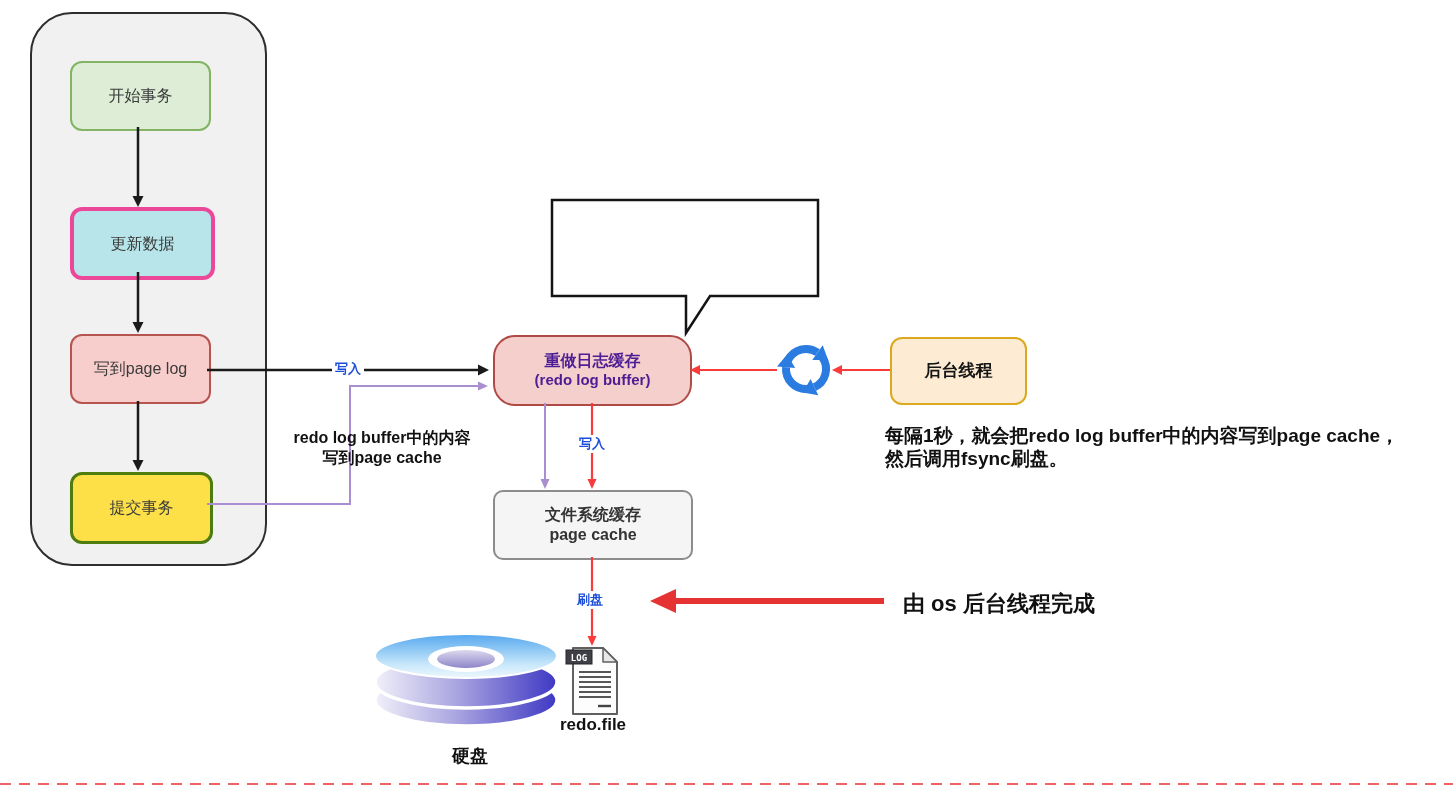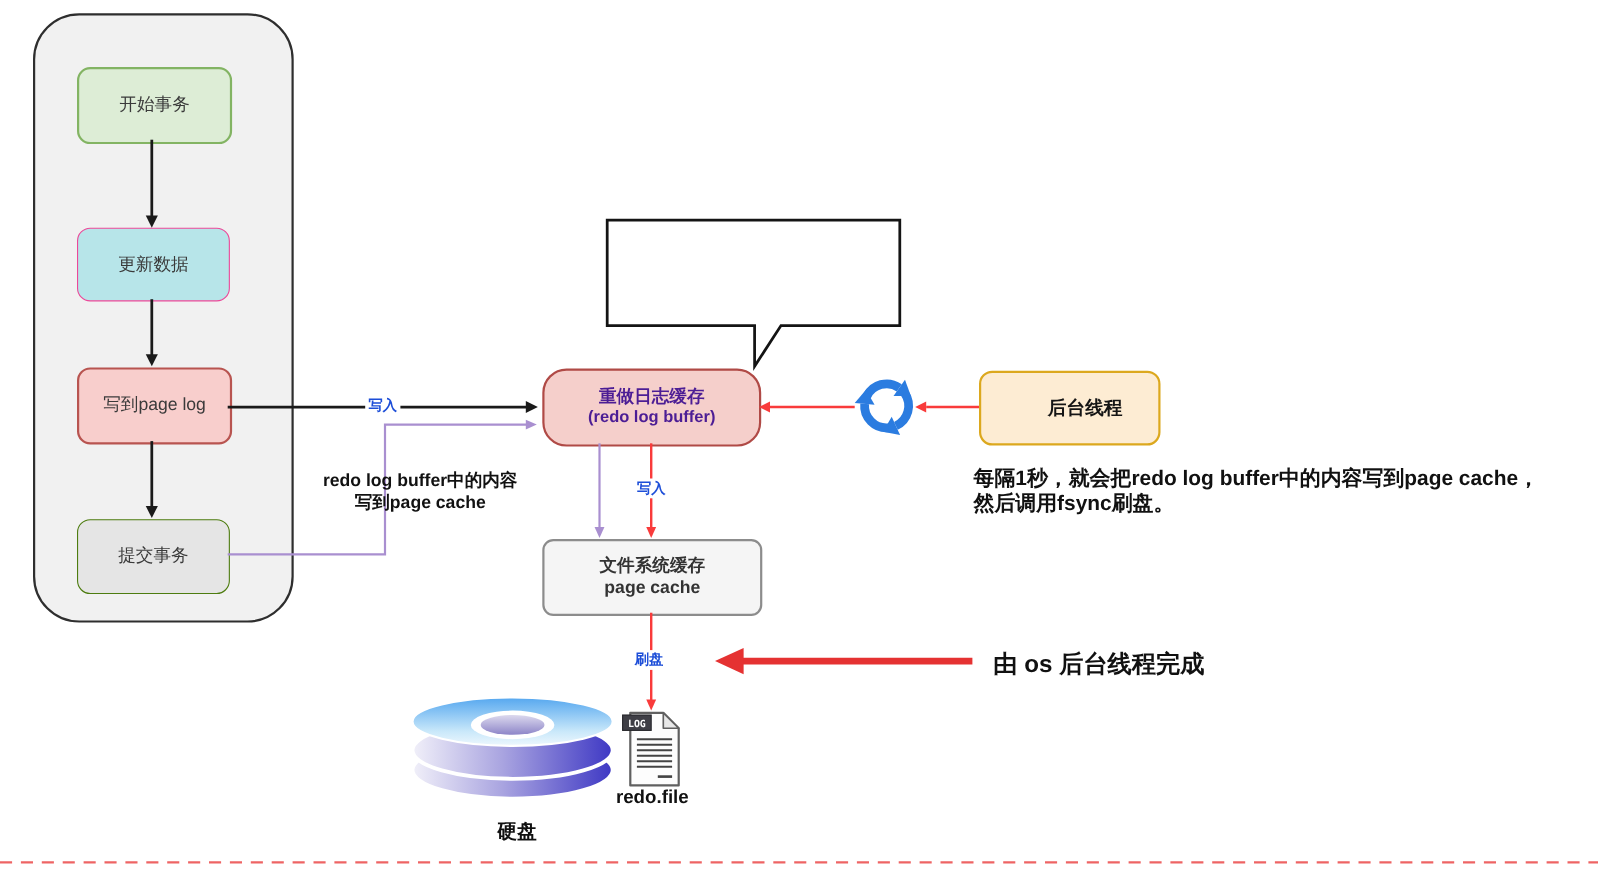--- a/index.html
+++ b/index.html
@@ -16,29 +16,29 @@
     background:#f1f1f1;border:2px solid #2e2e2e;border-radius:42px;z-index:0;
   }
   .tx-title{left:30px;top:17px;width:233px;text-align:center;font-size:17px;font-weight:bold;color:#111;z-index:1;}
 
   
   .node{
     display:flex;align-items:center;justify-content:center;text-align:center;
     border-radius:12px;z-index:2;font-size:16px;color:#3a3a3a;line-height:1.25;
   }
   .n-begin {left:70px;top:61px;width:137px;height:66px;background:#ddedd6;border:2px solid #83b463;}
-  .n-update{left:70px;top:207px;width:137px;height:65px;background:#b7e5e9;border:1px solid #ec4899;}
+  .n-update{left:70px;top:207px;width:137px;height:65px;background:#b7e5e9;border:4px solid #ec4899;}
   .n-redo  {left:70px;top:334px;width:137px;height:66px;background:#f8cecc;border:2px solid #b85450;}
-  .n-commit{left:70px;top:472px;width:137px;height:66px;background:#e5e5e5;border:1px solid #4d7c0f;}
+  .n-commit{left:70px;top:472px;width:137px;height:66px;background:#fde047;border:3px solid #4d7c0f;}
 
   .n-buffer{left:493px;top:335px;width:195px;height:67px;background:#f5cfcb;border:2.5px solid #b04a46;
             border-radius:22px;flex-direction:column;font-weight:bold;color:#4c1d95;}
   .n-buffer .l1{font-size:16px;} .n-buffer .l2{font-size:15px;}
   .n-thread{left:890px;top:337px;width:133px;height:64px;background:#fdecd3;border:2.5px solid #dca81e;
-            border-radius:12px;font-weight:bold;font-size:17px;color:#151515;padding-left:28px;}
+            border-radius:12px;font-weight:bold;font-size:17px;color:#151515;}
   .n-pcache{left:493px;top:490px;width:196px;height:66px;background:#f5f5f5;border:2px solid #8c8c8c;
             border-radius:10px;flex-direction:column;font-weight:bold;font-size:16px;color:#333;}
 
   
   .edge-label{
     z-index:4;background:#fff;padding:0 3px;font-weight:bold;font-size:13px;color:#1d4ed8;
     transform:translate(-50%,-50%);white-space:nowrap;
   }
   .note{z-index:4;font-weight:bold;color:#111;white-space:nowrap;}
   .commit-note{left:262px;top:428px;width:240px;text-align:center;font-size:16px;line-height:20px;white-space:normal;}

